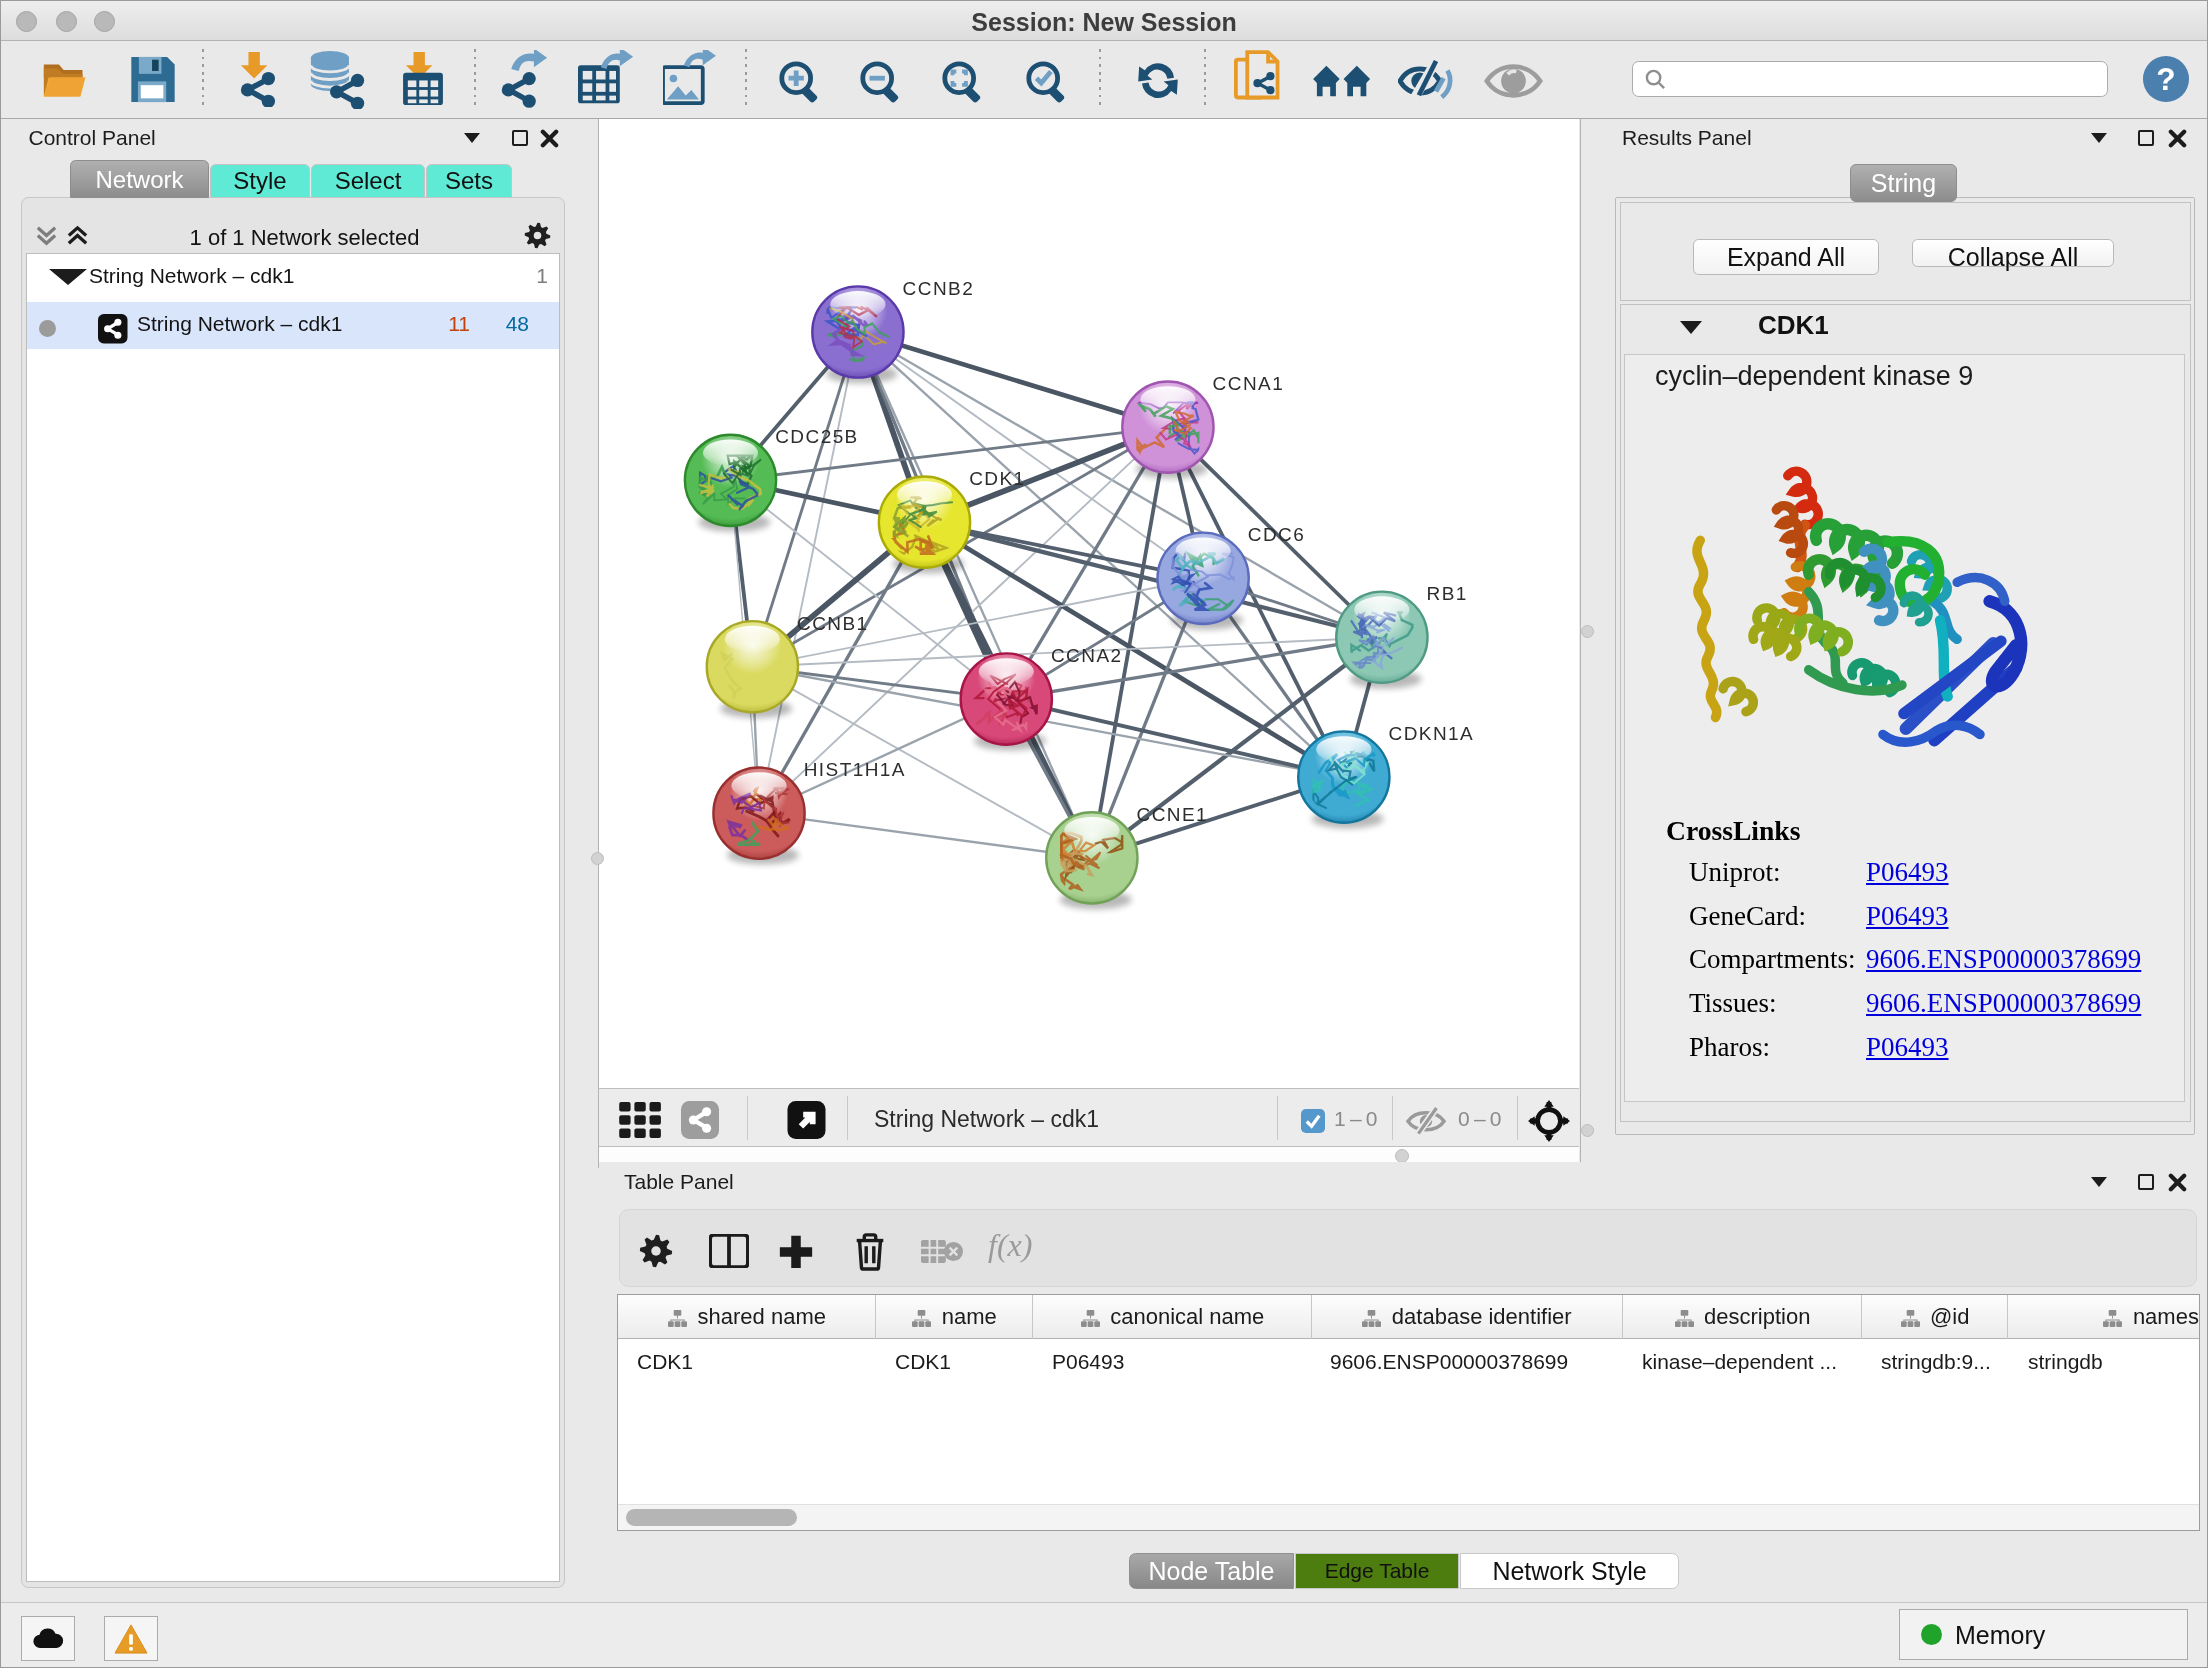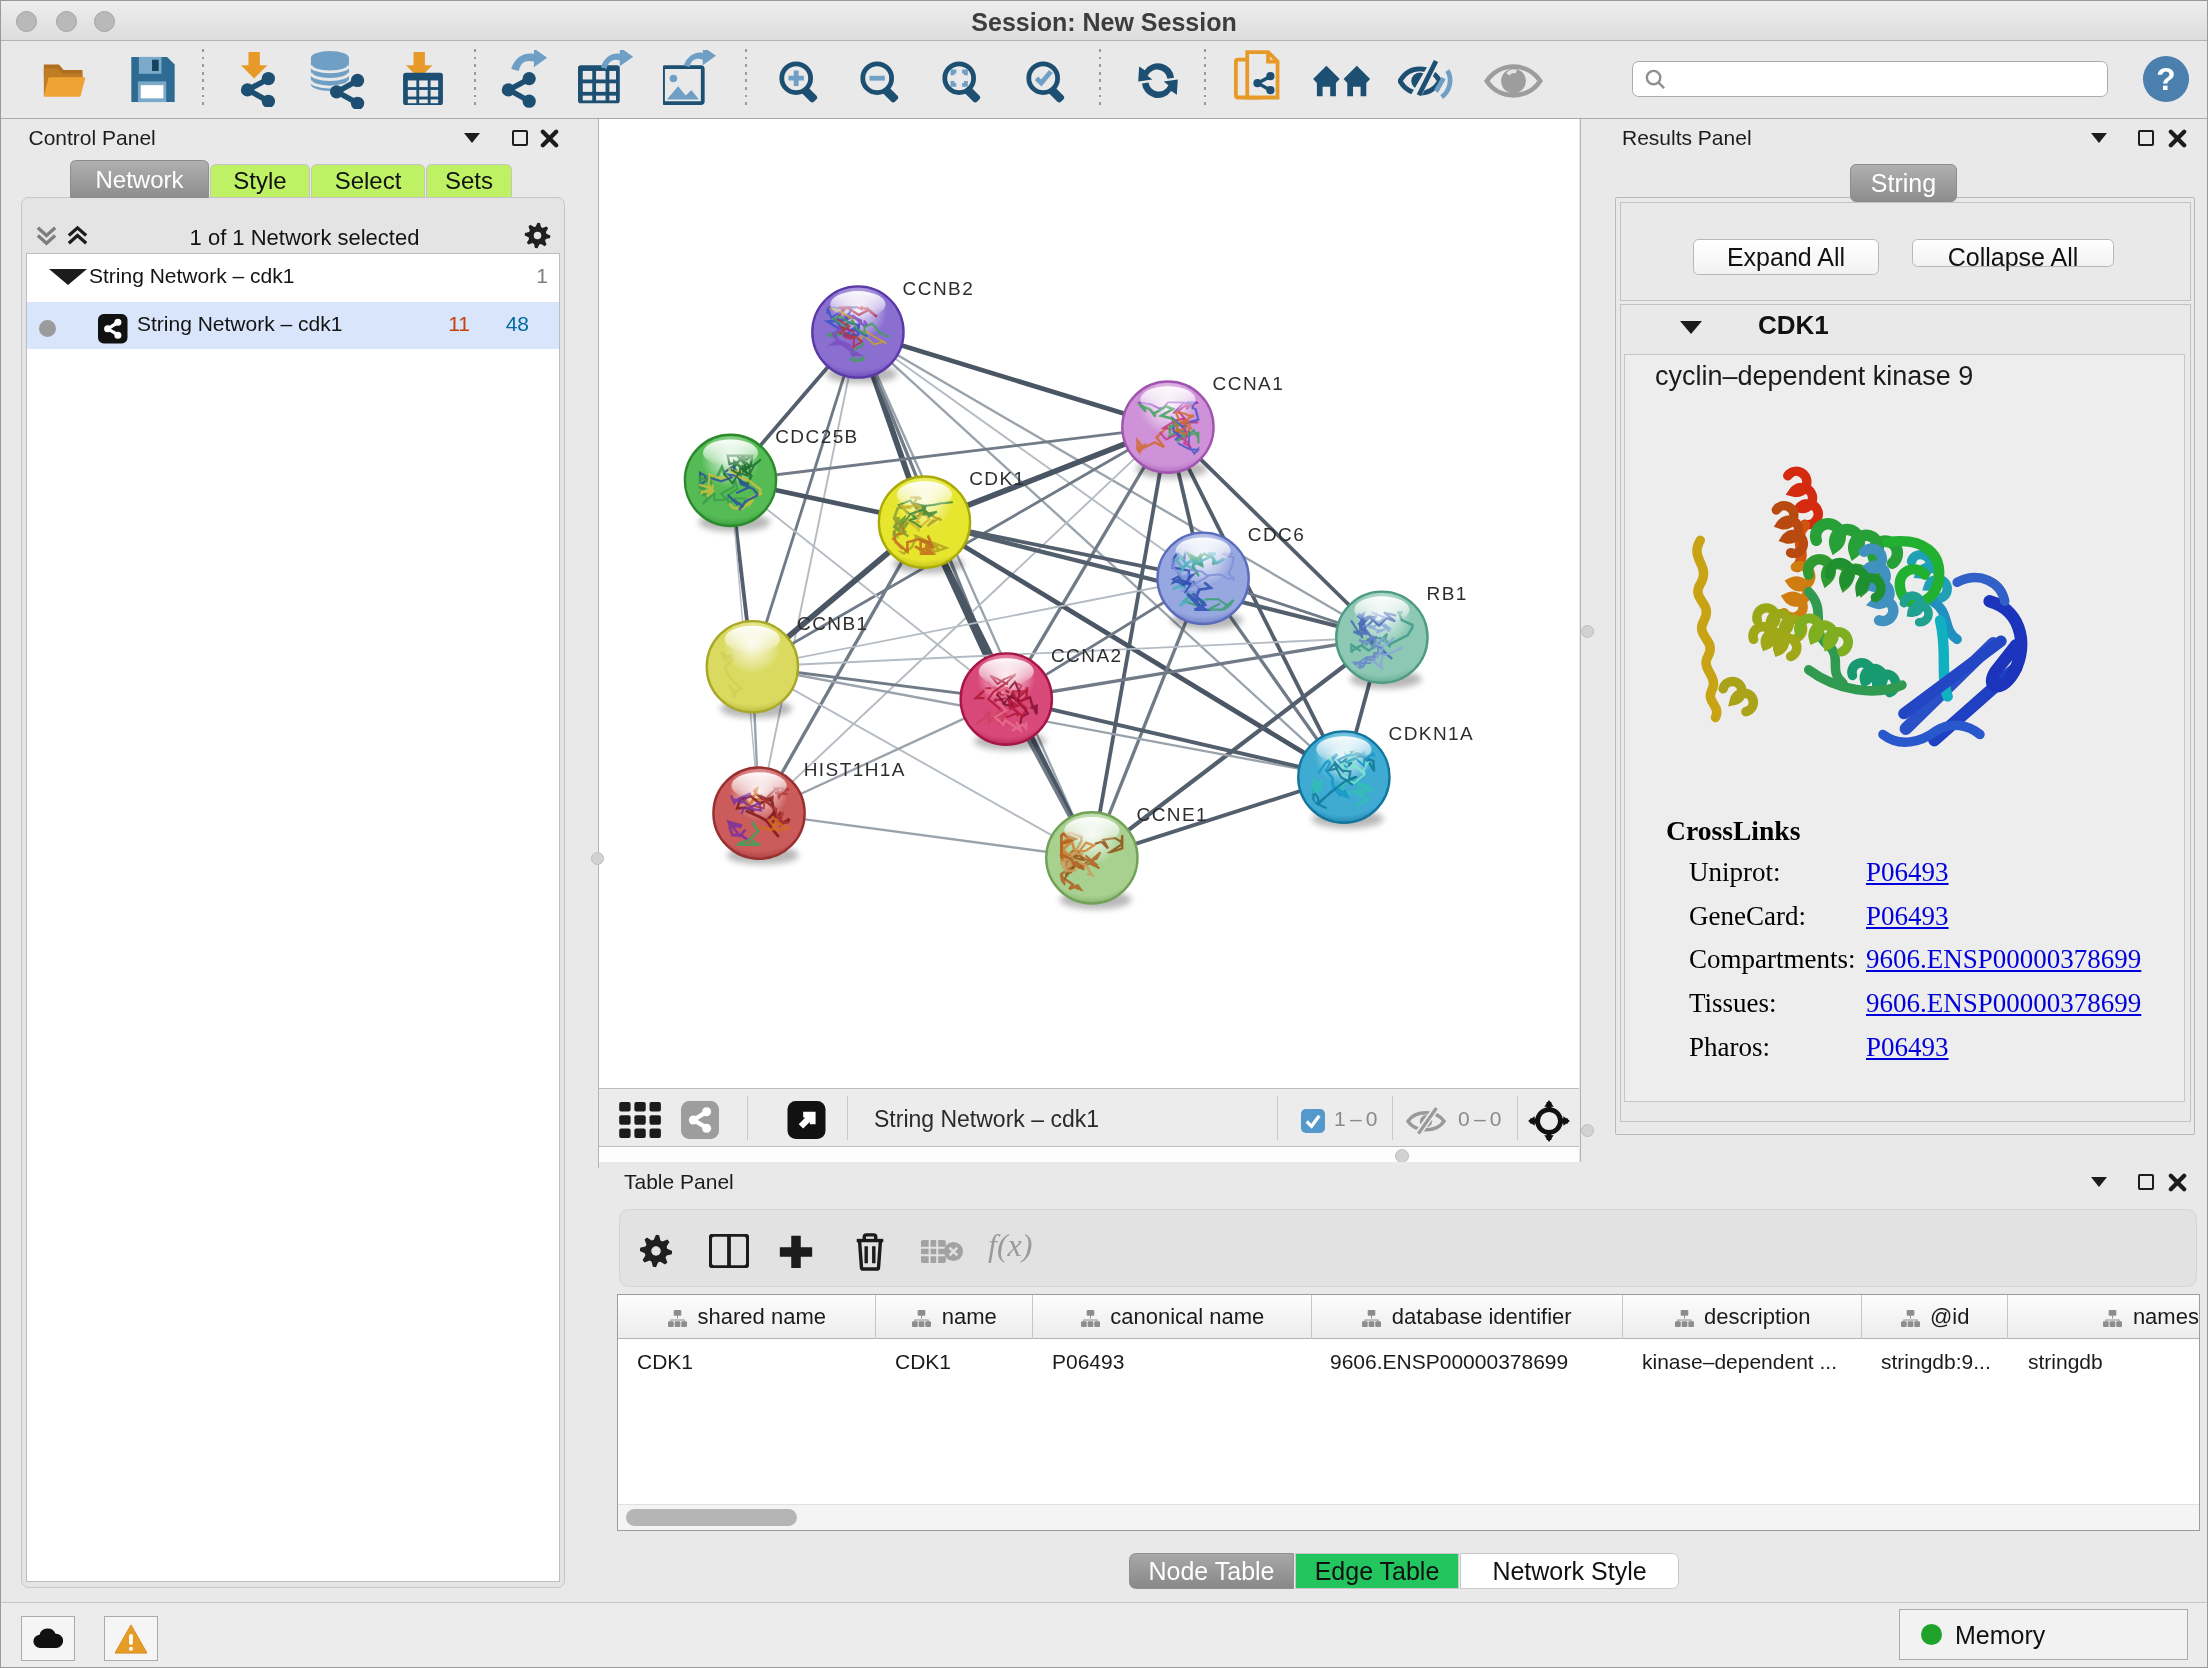--- a/index.html
+++ b/index.html
@@ -2,21 +2,21 @@
 <html style="font-size:15px"><head><meta charset="utf-8"><style>
 *{margin:0;padding:0;box-sizing:border-box}
 html,body{width:2208px;height:1668px;background:#e9e9e9;font-family:"Liberation Sans",sans-serif;overflow:hidden;position:relative}
 .abs{position:absolute}
 .vline{position:absolute;width:1px;background:#b3b3b3}
 .hline{position:absolute;height:1px;background:#a8a8a8}
 .dotline{position:absolute;width:1.9px;background-image:repeating-linear-gradient(#9a9a9a 0 2.9px,transparent 2.9px 7.6px)}
 .ptitle{font-size:21px;color:#1c1c1c}
 .tri-d{width:0;height:0;border-left:8.6px solid transparent;border-right:8.6px solid transparent;border-top:10.5px solid #1c1c1c;position:absolute}
 .sqico{position:absolute;border:2.4px solid #1c1c1c;border-radius:1.9px}
-.tab{position:absolute;background:#bef264;border:1px solid #c4c4c4;border-radius:5.7px 5.7px 0 0;text-align:center;font-size:24px;color:#111}
+.tab{position:absolute;background:#5eead4;border:1px solid #c4c4c4;border-radius:5.7px 5.7px 0 0;text-align:center;font-size:24px;color:#111}
 .tabsel{background:linear-gradient(#b0b0b0,#8d8d8d);color:#fff;border-color:#8d8d8d}
 .btn{position:absolute;background:linear-gradient(#ffffff,#f2f2f2);border:1px solid #b9b9b9;border-radius:5.7px;text-align:center;font-size:25px;color:#111}
 a.lnk{color:#0000dd;text-decoration:underline}
 </style></head><body>
 
 <div class="abs" style="left:0;top:0;width:2208px;height:41px;background:linear-gradient(#eeeeee,#dddddd);border-bottom:1px solid #b3b3b3"></div>
 <div class="abs" style="left:16px;top:10.5px;width:21px;height:21px;border-radius:50%;background:#b9b9b9;border:1px solid #a2a2a2"></div>
 <div class="abs" style="left:56px;top:10.5px;width:21px;height:21px;border-radius:50%;background:#b9b9b9;border:1px solid #a2a2a2"></div>
 <div class="abs" style="left:94px;top:10.5px;width:21px;height:21px;border-radius:50%;background:#b9b9b9;border:1px solid #a2a2a2"></div>
 <div class="abs" style="left:0;top:7.6px;width:2208px;text-align:center;font-size:25px;font-weight:bold;color:#3d3d3d">Session: New Session</div>
@@ -804,21 +804,21 @@
     <div class="abs" style="left:277px;top:55px;font-size:21px;color:#1b1b1b;white-space:nowrap">CDK1</div>
     <div class="abs" style="left:434px;top:55px;font-size:21px;color:#1b1b1b;white-space:nowrap">P06493</div>
     <div class="abs" style="left:712px;top:55px;font-size:21px;color:#1b1b1b;white-space:nowrap">9606.ENSP00000378699</div>
     <div class="abs" style="left:1024px;top:55px;font-size:21px;color:#1b1b1b;white-space:nowrap">kinase–dependent ...</div>
     <div class="abs" style="left:1263px;top:55px;font-size:21px;color:#1b1b1b;white-space:nowrap">stringdb:9...</div>
     <div class="abs" style="left:1410px;top:55px;font-size:21px;color:#1b1b1b;white-space:nowrap">stringdb</div>
     <div class="abs" style="left:0;top:209px;width:1583px;height:27.6px;background:#f4f4f4;border-top:1px solid #e0e0e0"></div>
     <div class="abs" style="left:7.6px;top:214px;width:171px;height:17px;background:#b5b5b5;border-radius:8.6px"></div>
   </div>
 <div class="abs" style="left:1129px;top:1553px;width:165px;height:36px;background:linear-gradient(#a8a8a8,#888888);border:1px solid #909090;border-radius:6.7px 0 0 6.7px;text-align:center;line-height:34px;font-size:25px;color:#fff">Node Table</div>
-<div class="abs" style="left:1295px;top:1553px;width:164px;height:36px;background:#22c55e;border:1px solid #c8c8c8;text-align:center;line-height:34px;font-size:25px;color:#111">Edge Table</div>
+<div class="abs" style="left:1295px;top:1553px;width:164px;height:36px;background:#4d7c0f;border:1px solid #c8c8c8;text-align:center;line-height:34px;font-size:21px;color:#111">Edge Table</div>
 <div class="abs" style="left:1460px;top:1553px;width:219px;height:36px;background:#fff;border:1px solid #c8c8c8;border-radius:0 6.7px 6.7px 0;text-align:center;line-height:34px;font-size:25px;color:#111">Network Style</div>
 
 <div class="abs" style="left:0;top:1602px;width:2208px;height:67px;background:#ececec;border-top:1px solid #c6c6c6"></div>
 <div class="abs" style="left:21px;top:1616px;width:54px;height:45px;background:#f5f5f5;border:1.4px solid #ababab"></div>
 <svg class="abs" style="left:31px;top:1627px" width="34" height="23" viewBox="0 0 36 24">
     <path d="M10 22 a7 7 0 0 1 -1 -14 a9 9 0 0 1 17 -1 a6.5 6.5 0 0 1 1 15 z" fill="#111"></path>
   </svg>
 <div class="abs" style="left:104px;top:1616px;width:54px;height:45px;background:#f5f5f5;border:1.4px solid #ababab"></div>
 <svg class="abs" style="left:113px;top:1623px" width="36" height="32" viewBox="0 0 38 34">
     <path d="M19 2 L36 32 H2 z" fill="#e89c28" stroke="#d88a18" stroke-width="1"></path>

